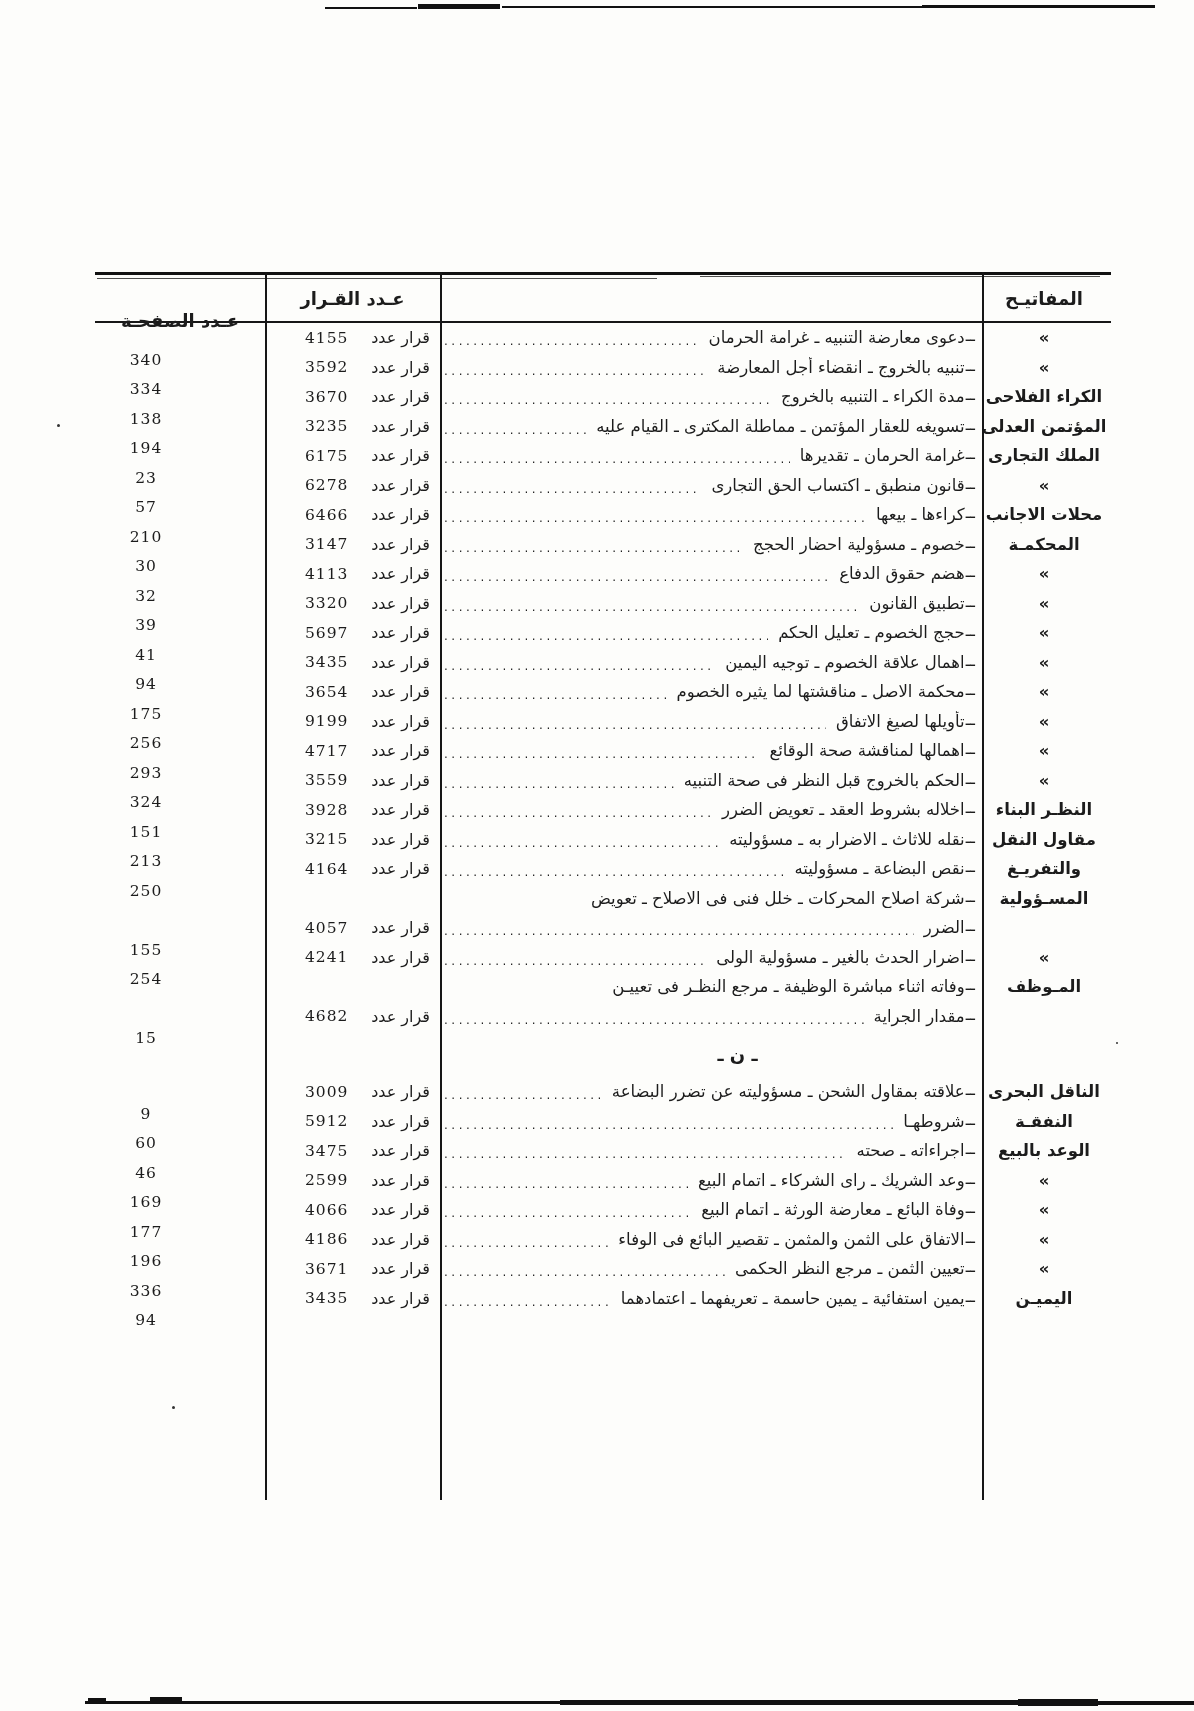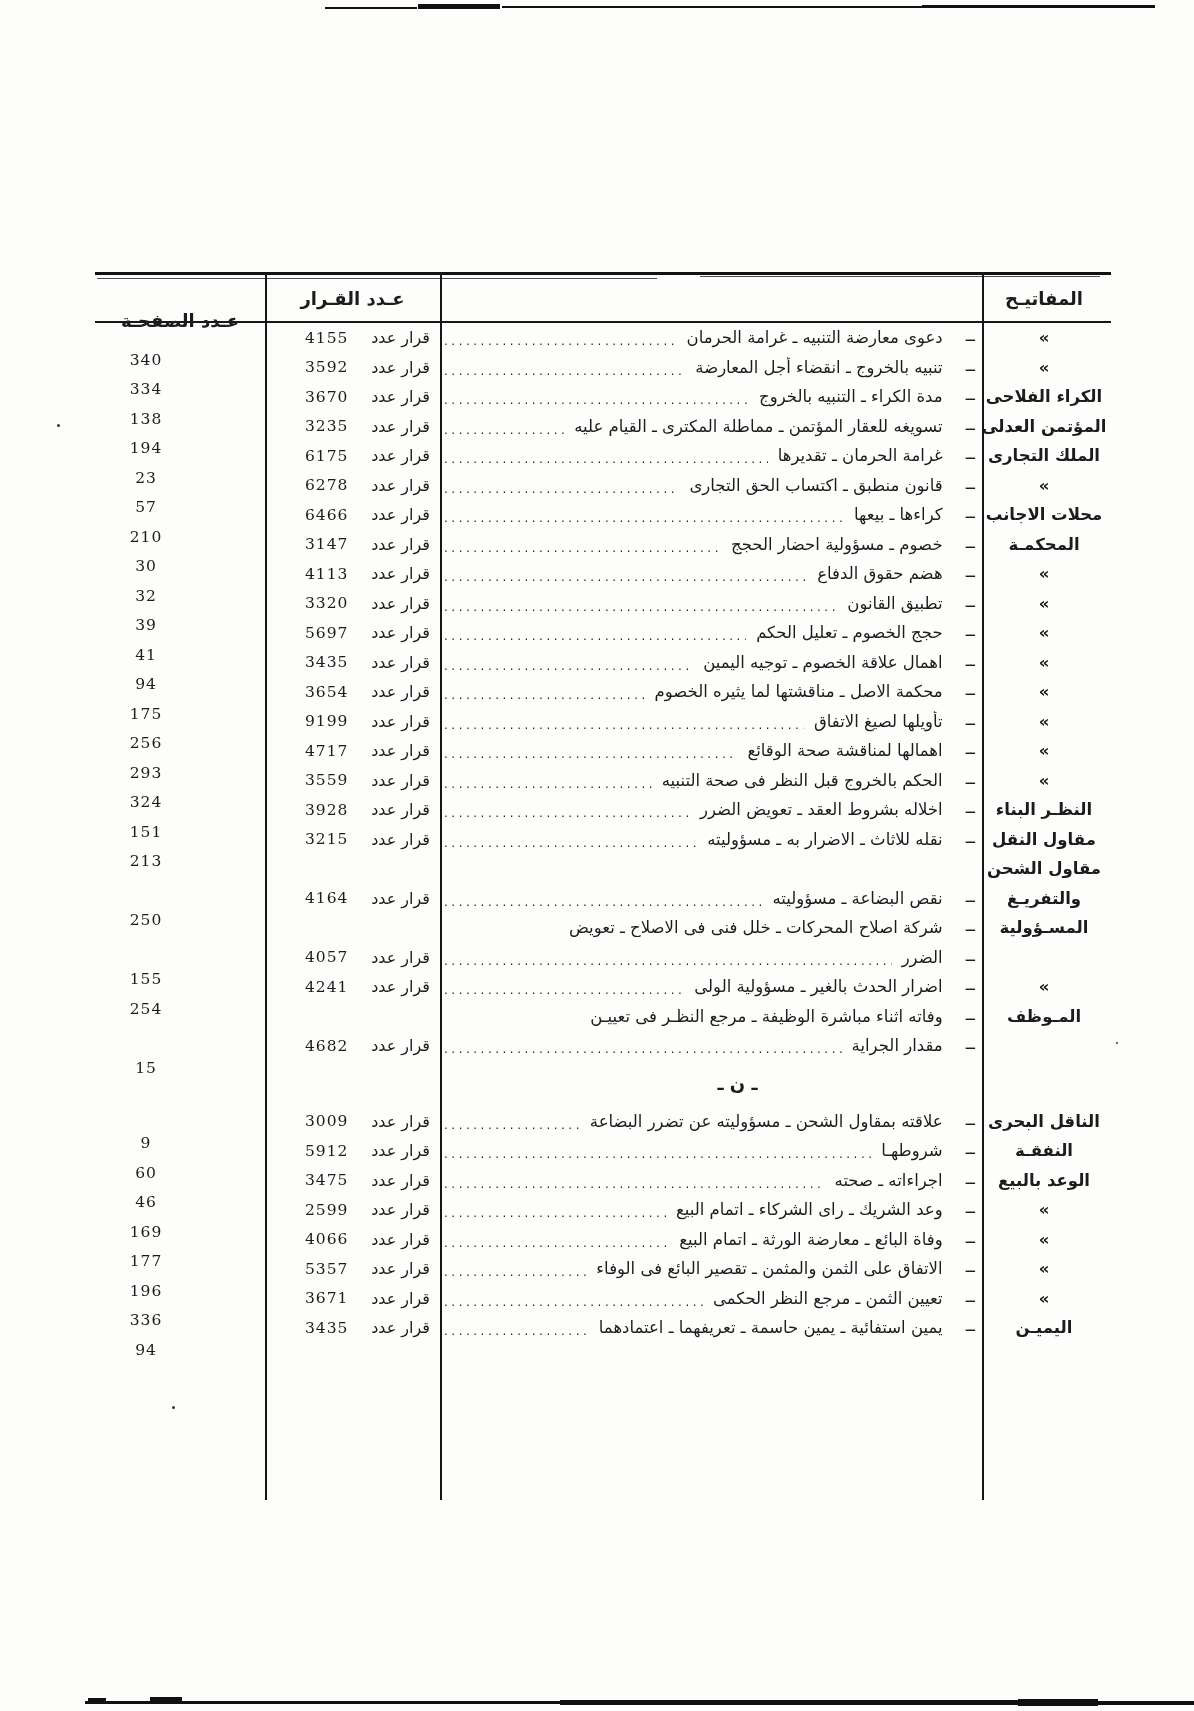--- a/index.html
+++ b/index.html
@@ -19,21 +19,21 @@
   .cell{box-sizing:border-box;}
   .ckey{width:134px;text-align:center;white-space:nowrap;}
   .cdesc{flex:1;min-width:0;}
   .cdec{width:175px;}
   .cpage{width:170px;margin-top:44px;}
   .hcell{font-weight:bold;font-size:18px;letter-spacing:0.5px;}
   .trow{display:flex;direction:rtl;align-items:center;height:29.5px;}
   .srow{height:46px;}
   .key-label{font-weight:bold;font-size:16.5px;overflow:visible;}
   .cdesc{display:flex;direction:rtl;align-items:center;overflow:hidden;padding-right:2px;}
-  .bullet{font-size:16px;margin-left:23px;flex:0 0 auto;transform:translateY(-2px);}
+  .bullet{font-size:16px;margin-left:1px;flex:0 0 auto;transform:translateY(-2px);}
   .dtext{font-size:16.5px;white-space:nowrap;flex:0 0 auto;}
   .dots{
     flex:1 1 auto;overflow:hidden;white-space:nowrap;direction:ltr;text-align:left;
     font-size:12px;letter-spacing:3.5px;color:#1e1e1e;padding-top:7px;margin:0 10px 0 4px;
   }
   .secdesc{justify-content:center;font-weight:bold;font-size:18px;padding-left:60px;}
   .cdec{display:flex;direction:rtl;justify-content:space-between;align-items:center;
         padding:0 10px 0 40px;}
   .declabel{font-size:16px;white-space:nowrap;}
   .decnum,.pagenum{font-family:"DejaVu Serif",serif;font-size:15.5px;letter-spacing:1px;}
@@ -306,26 +306,20 @@
             <div class="dtext">نقله للاثاث ـ الاضرار به ـ مسؤوليته</div>
             <div class="dots">....................................................................................................................................................................................</div>
           </div>
           <div class="cell cdec">
             <div class="declabel">قرار عدد</div>
             <div class="decnum">3215</div>
           </div>
           <div class="cell cpage pagenum">213</div>
         </div>
         <div class="trow">
-          <div class="cell ckey key-label">مقاول الشحن</div>
-          <div class="cell cdesc"></div>
-          <div class="cell cdec"></div>
-          <div class="cell cpage pagenum"></div>
-        </div>
-        <div class="trow">
           <div class="cell ckey key-label">والتفريـغ</div>
           <div class="cell cdesc">
             <div class="bullet">ــ</div>
             <div class="dtext">نقص البضاعة ـ مسؤوليته</div>
             <div class="dots">....................................................................................................................................................................................</div>
           </div>
           <div class="cell cdec">
             <div class="declabel">قرار عدد</div>
             <div class="decnum">4164</div>
           </div>
@@ -461,21 +455,21 @@
         </div>
         <div class="trow">
           <div class="cell ckey key-label">»</div>
           <div class="cell cdesc">
             <div class="bullet">ــ</div>
             <div class="dtext">الاتفاق على الثمن والمثمن ـ تقصير البائع فى الوفاء</div>
             <div class="dots">....................................................................................................................................................................................</div>
           </div>
           <div class="cell cdec">
             <div class="declabel">قرار عدد</div>
-            <div class="decnum">5357</div>
+            <div class="decnum">4186</div>
           </div>
           <div class="cell cpage pagenum">196</div>
         </div>
         <div class="trow">
           <div class="cell ckey key-label">»</div>
           <div class="cell cdesc">
             <div class="bullet">ــ</div>
             <div class="dtext">تعيين الثمن ـ مرجع النظر الحكمى</div>
             <div class="dots">....................................................................................................................................................................................</div>
           </div>

